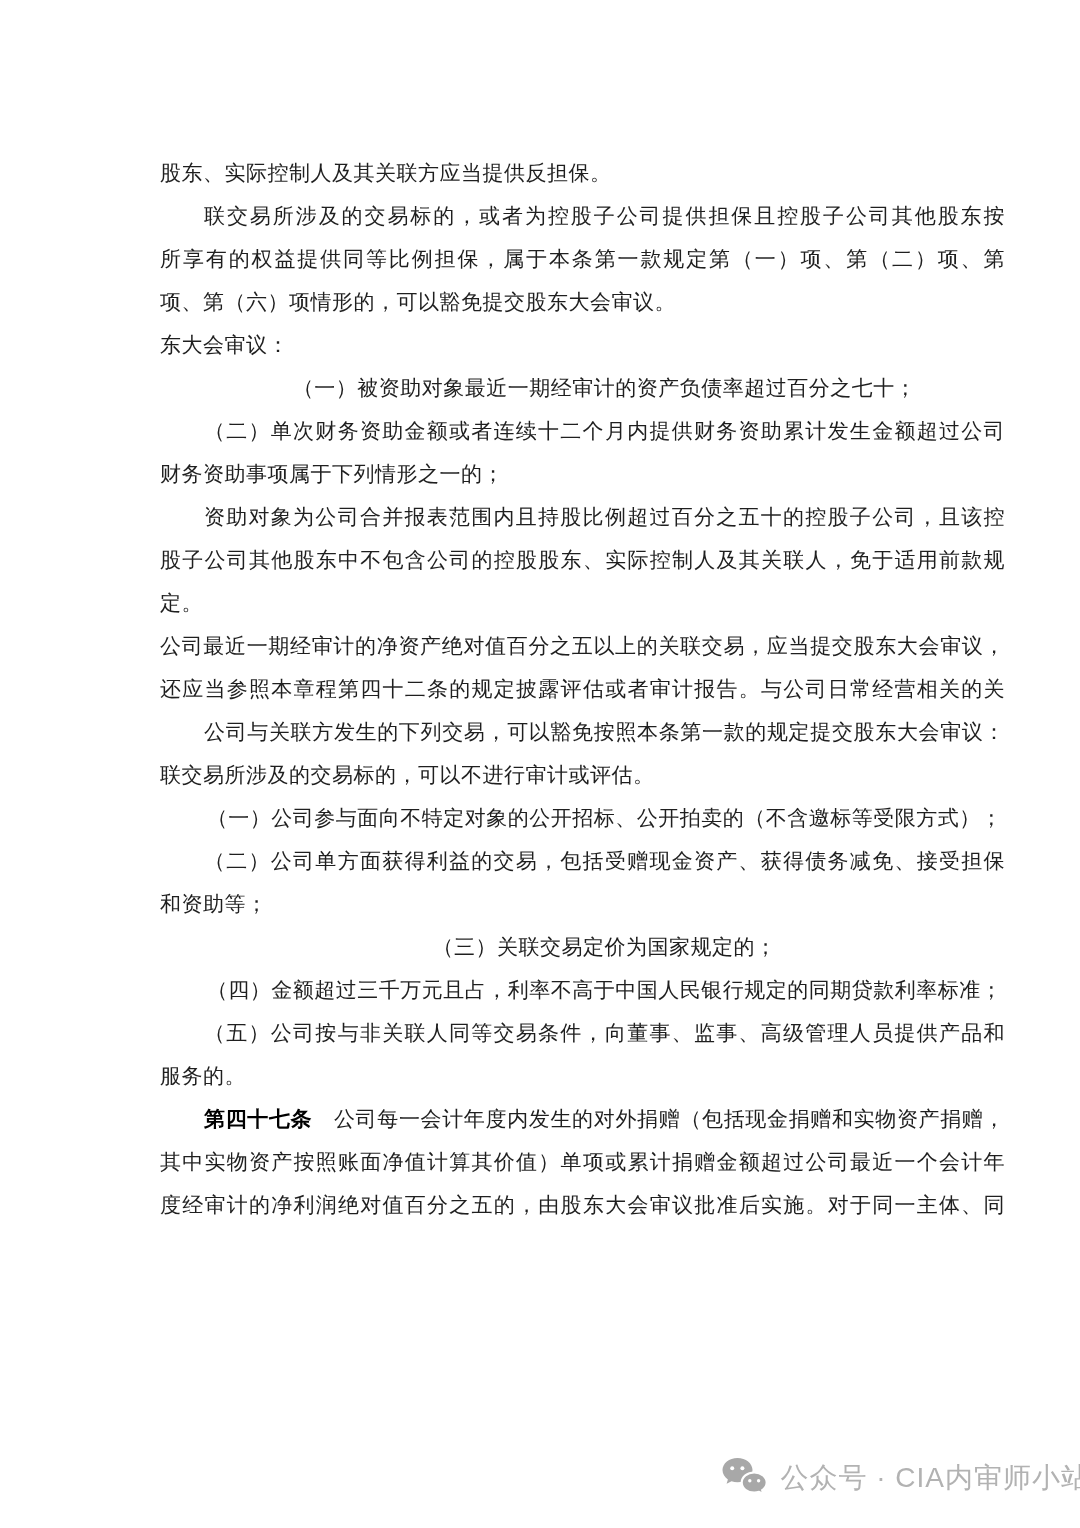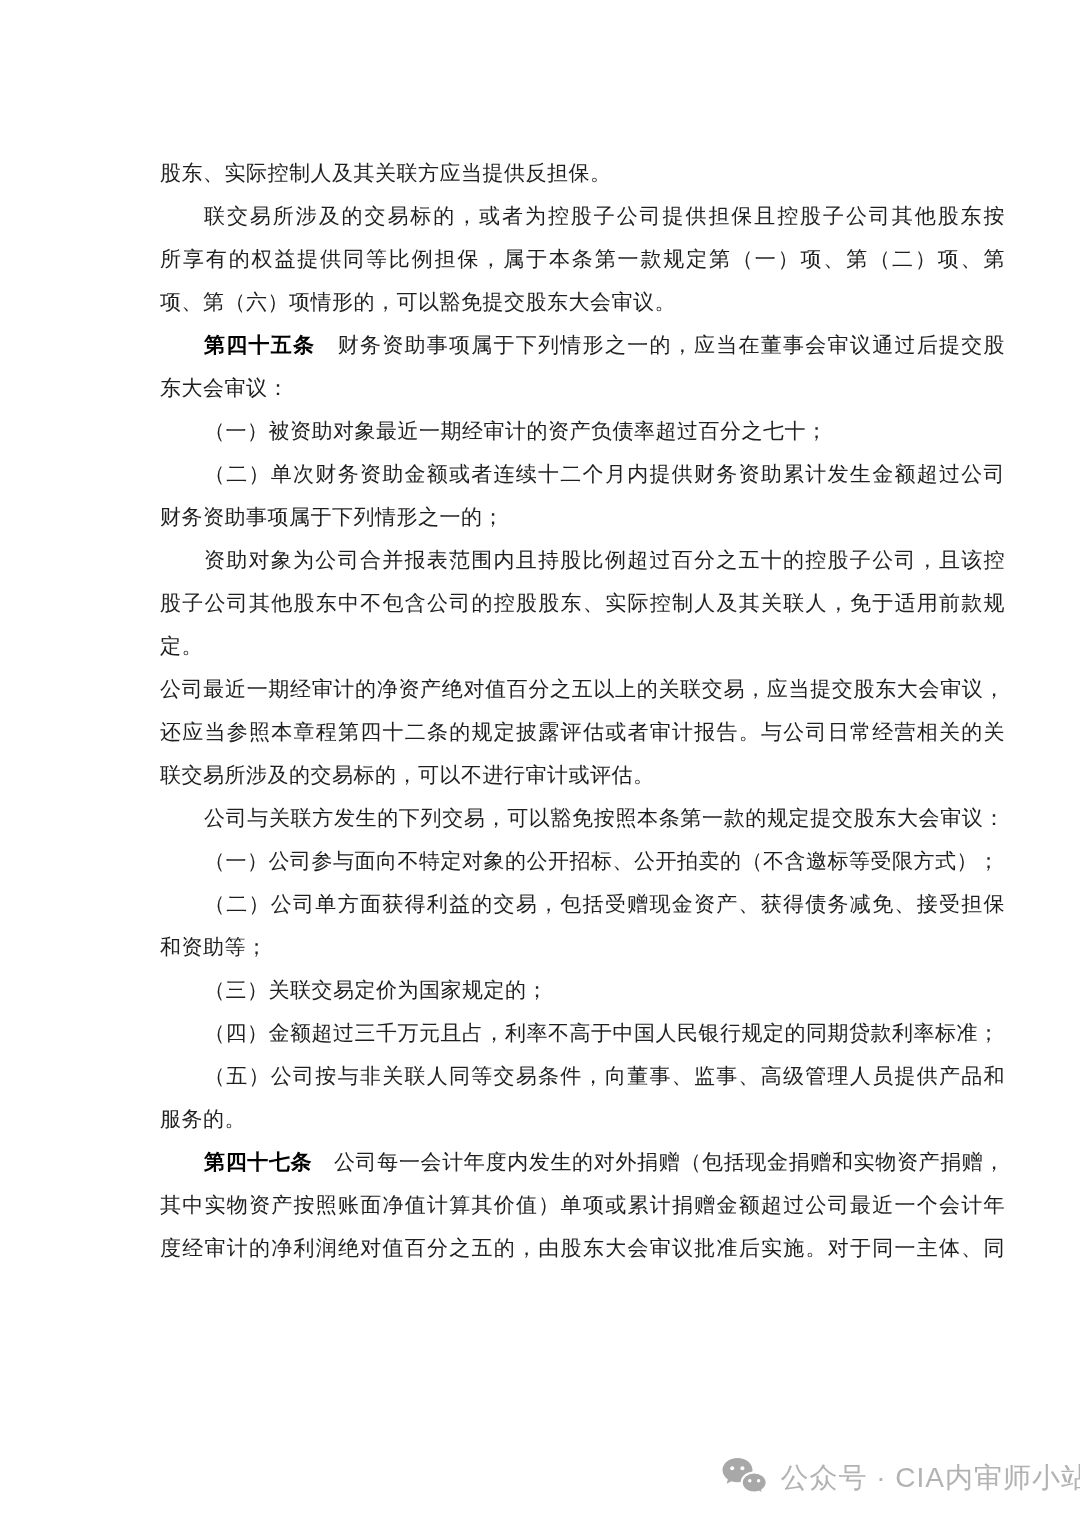--- a/index.html
+++ b/index.html
@@ -21,21 +21,21 @@
   }
   .line {
     height:43px;
     line-height:43px;
     font-size:21px;
     white-space:normal;
     overflow:hidden;
     text-align:left;
     letter-spacing:0.5px;
   }
-  .indent { text-indent:44px; }
+  .indent { text-indent:44px;text-align:center; }
   .full {
     text-align:justify;
     text-align-last:justify;
     text-justify:inter-character;
   }
   .art {
     font-weight:bold;
     color:#000000;
   }
   .footer-pageno {
@@ -66,32 +66,31 @@
 </style>
 </head>
 <body>
 
 <div class="page">
   <div class="content">
     <div class="line">股东、实际控制人及其关联方应当提供反担保。</div>
     <div class="line indent full">联交易所涉及的交易标的，或者为控股子公司提供担保且控股子公司其他股东按</div>
     <div class="line full">所享有的权益提供同等比例担保，属于本条第一款规定第（一）项、第（二）项、第（四）</div>
     <div class="line">项、第（六）项情形的，可以豁免提交股东大会审议。</div>
-    <div class="line indent full"><b class="art">第四十五条</b><span>　财务资助事项属于下列情形之一的，应当在董事会审议通过后提交股</span></div>
     <div class="line">东大会审议：</div>
     <div class="line indent">（一）被资助对象最近一期经审计的资产负债率超过百分之七十；</div>
     <div class="line indent full">（二）单次财务资助金额或者连续十二个月内提供财务资助累计发生金额超过公司</div>
     <div class="line">财务资助事项属于下列情形之一的；</div>
     <div class="line indent full">资助对象为公司合并报表范围内且持股比例超过百分之五十的控股子公司，且该控</div>
     <div class="line full">股子公司其他股东中不包含公司的控股股东、实际控制人及其关联人，免于适用前款规</div>
     <div class="line">定。</div>
     <div class="line full">公司最近一期经审计的净资产绝对值百分之五以上的关联交易，应当提交股东大会审议，</div>
     <div class="line full">还应当参照本章程第四十二条的规定披露评估或者审计报告。与公司日常经营相关的关</div>
+    <div class="line indent full">公司与关联方发生的下列交易，可以豁免按照本条第一款的规定提交股东大会审议：</div>
     <div class="line">联交易所涉及的交易标的，可以不进行审计或评估。</div>
-    <div class="line indent full">公司与关联方发生的下列交易，可以豁免按照本条第一款的规定提交股东大会审议：</div>
     <div class="line indent">（一）公司参与面向不特定对象的公开招标、公开拍卖的（不含邀标等受限方式）；</div>
     <div class="line indent full">（二）公司单方面获得利益的交易，包括受赠现金资产、获得债务减免、接受担保</div>
     <div class="line">和资助等；</div>
     <div class="line indent">（三）关联交易定价为国家规定的；</div>
     <div class="line indent">（四）金额超过三千万元且占，利率不高于中国人民银行规定的同期贷款利率标准；</div>
     <div class="line indent full">（五）公司按与非关联人同等交易条件，向董事、监事、高级管理人员提供产品和</div>
     <div class="line">服务的。</div>
     <div class="line indent full"><b class="art">第四十七条</b><span>　公司每一会计年度内发生的对外捐赠（包括现金捐赠和实物资产捐赠，</span></div>
     <div class="line full">其中实物资产按照账面净值计算其价值）单项或累计捐赠金额超过公司最近一个会计年</div>
     <div class="line full">度经审计的净利润绝对值百分之五的，由股东大会审议批准后实施。对于同一主体、同</div>

